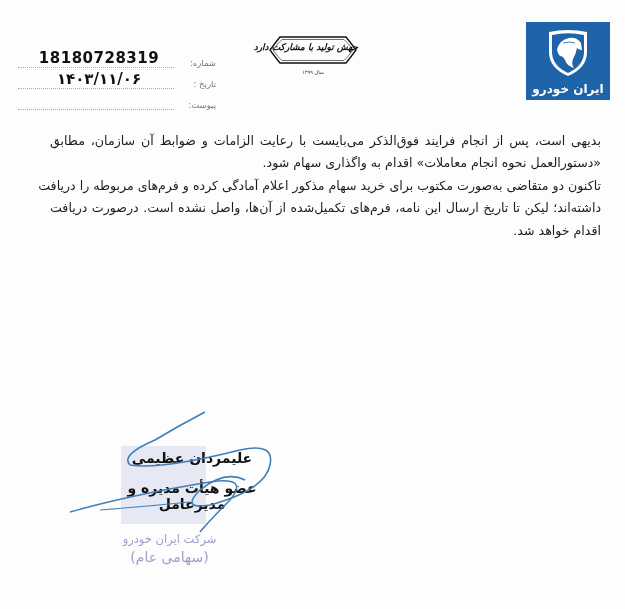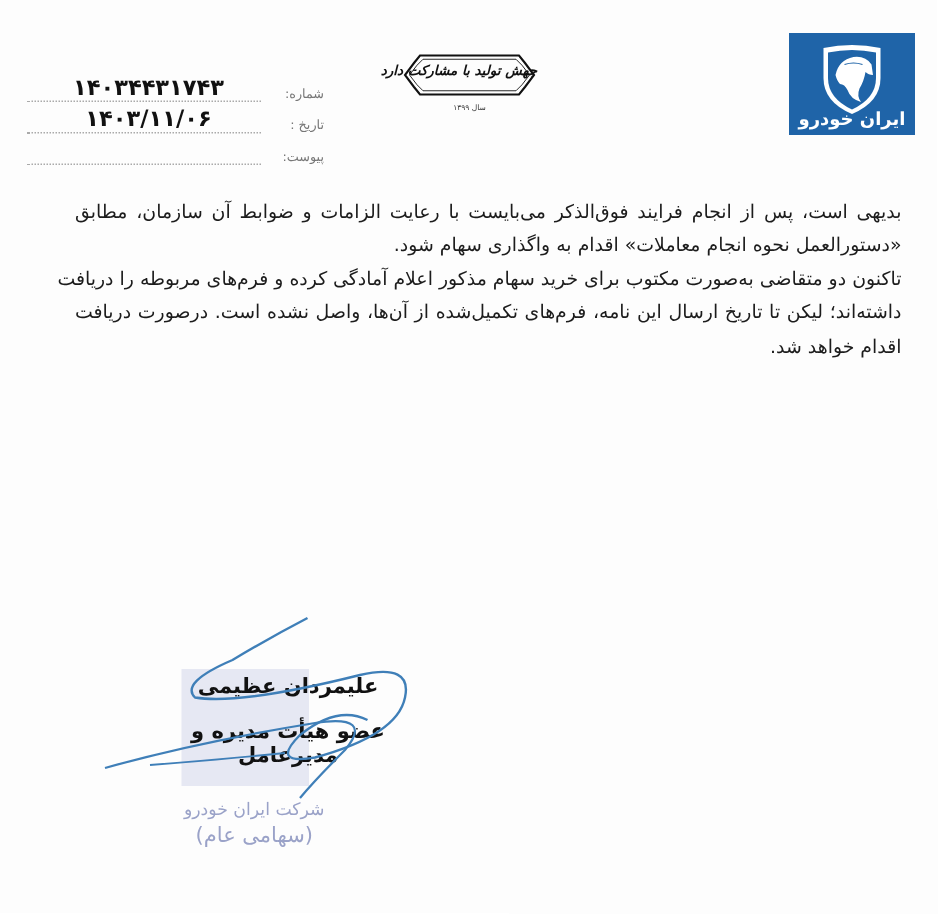--- a/index.html
+++ b/index.html
@@ -13,21 +13,21 @@
     .meta-line { position: absolute; left: 0; right: 44px; bottom: 1px; border-bottom: 1px dotted #aaa; }
     .meta-value { position: absolute; left: 14px; right: 52px; bottom: 2px; text-align: center; font-weight: bold; font-size: 15px; letter-spacing: 0.5px; color: #111; direction: ltr; font-family: "DejaVu Sans", sans-serif; }
     .meta-value.rtl { direction: rtl; font-size: 14px; }
 
     
     .slogan { position: absolute; left: 268px; top: 33px; width: 90px; height: 34px; }
     .slogan-text { position: absolute; left: 0; right: 0; top: 9px; text-align: center; font-size: 9px; font-weight: bold; font-style: italic; direction: rtl; font-family: "DejaVu Serif", serif; color: #111; white-space: nowrap; }
     .slogan-sub { position: absolute; left: 0; right: 0; top: 36px; text-align: center; font-size: 5px; color: #333; direction: rtl; }
 
     
-    .logo { position: absolute; left: 526px; top: 22px; width: 84px; height: 68px; background: #1f64a8; }
+    .logo { position: absolute; left: 526px; top: 22px; width: 84px; height: 78px; background: #1f64a8; }
     .logo-shield { position: absolute; left: 17px; top: 6px; width: 50px; height: 50px; }
     .logo-text { position: absolute; left: 4px; right: 4px; bottom: 3px; height: 16px; text-align: center; font-size: 12px; font-weight: bold; color: #fff; direction: rtl; font-family: "DejaVu Sans", sans-serif; line-height: 16px; letter-spacing: -0.5px; }
 
     
     .body { position: absolute; left: 50px; right: 24px; top: 130px; direction: rtl; text-align: justify; font-family: "DejaVu Sans", sans-serif; font-size: 12.6px; line-height: 22.4px; color: #1c1c1c; }
     .para { margin: 0; text-align-last: right; }
     .line { display: block; text-align: justify; text-align-last: justify; white-space: nowrap; }
     .line.last { text-align-last: right; }
 
     
@@ -44,21 +44,21 @@
   </style>
 </head>
 <body>
 
 <div class="page">
 
   <div class="meta">
     <div class="meta-row">
       <span class="meta-label">شماره:</span>
       <span class="meta-line"></span>
-      <span class="meta-value">۱۴۰۳۴۴۳۱۷۴۳</span>
+      <span class="meta-value">18180728319</span>
     </div>
     <div class="meta-row">
       <span class="meta-label">تاریخ :</span>
       <span class="meta-line"></span>
       <span class="meta-value">۱۴۰۳/۱۱/۰۶</span>
     </div>
     <div class="meta-row">
       <span class="meta-label">پیوست:</span>
       <span class="meta-line"></span>
     </div>

